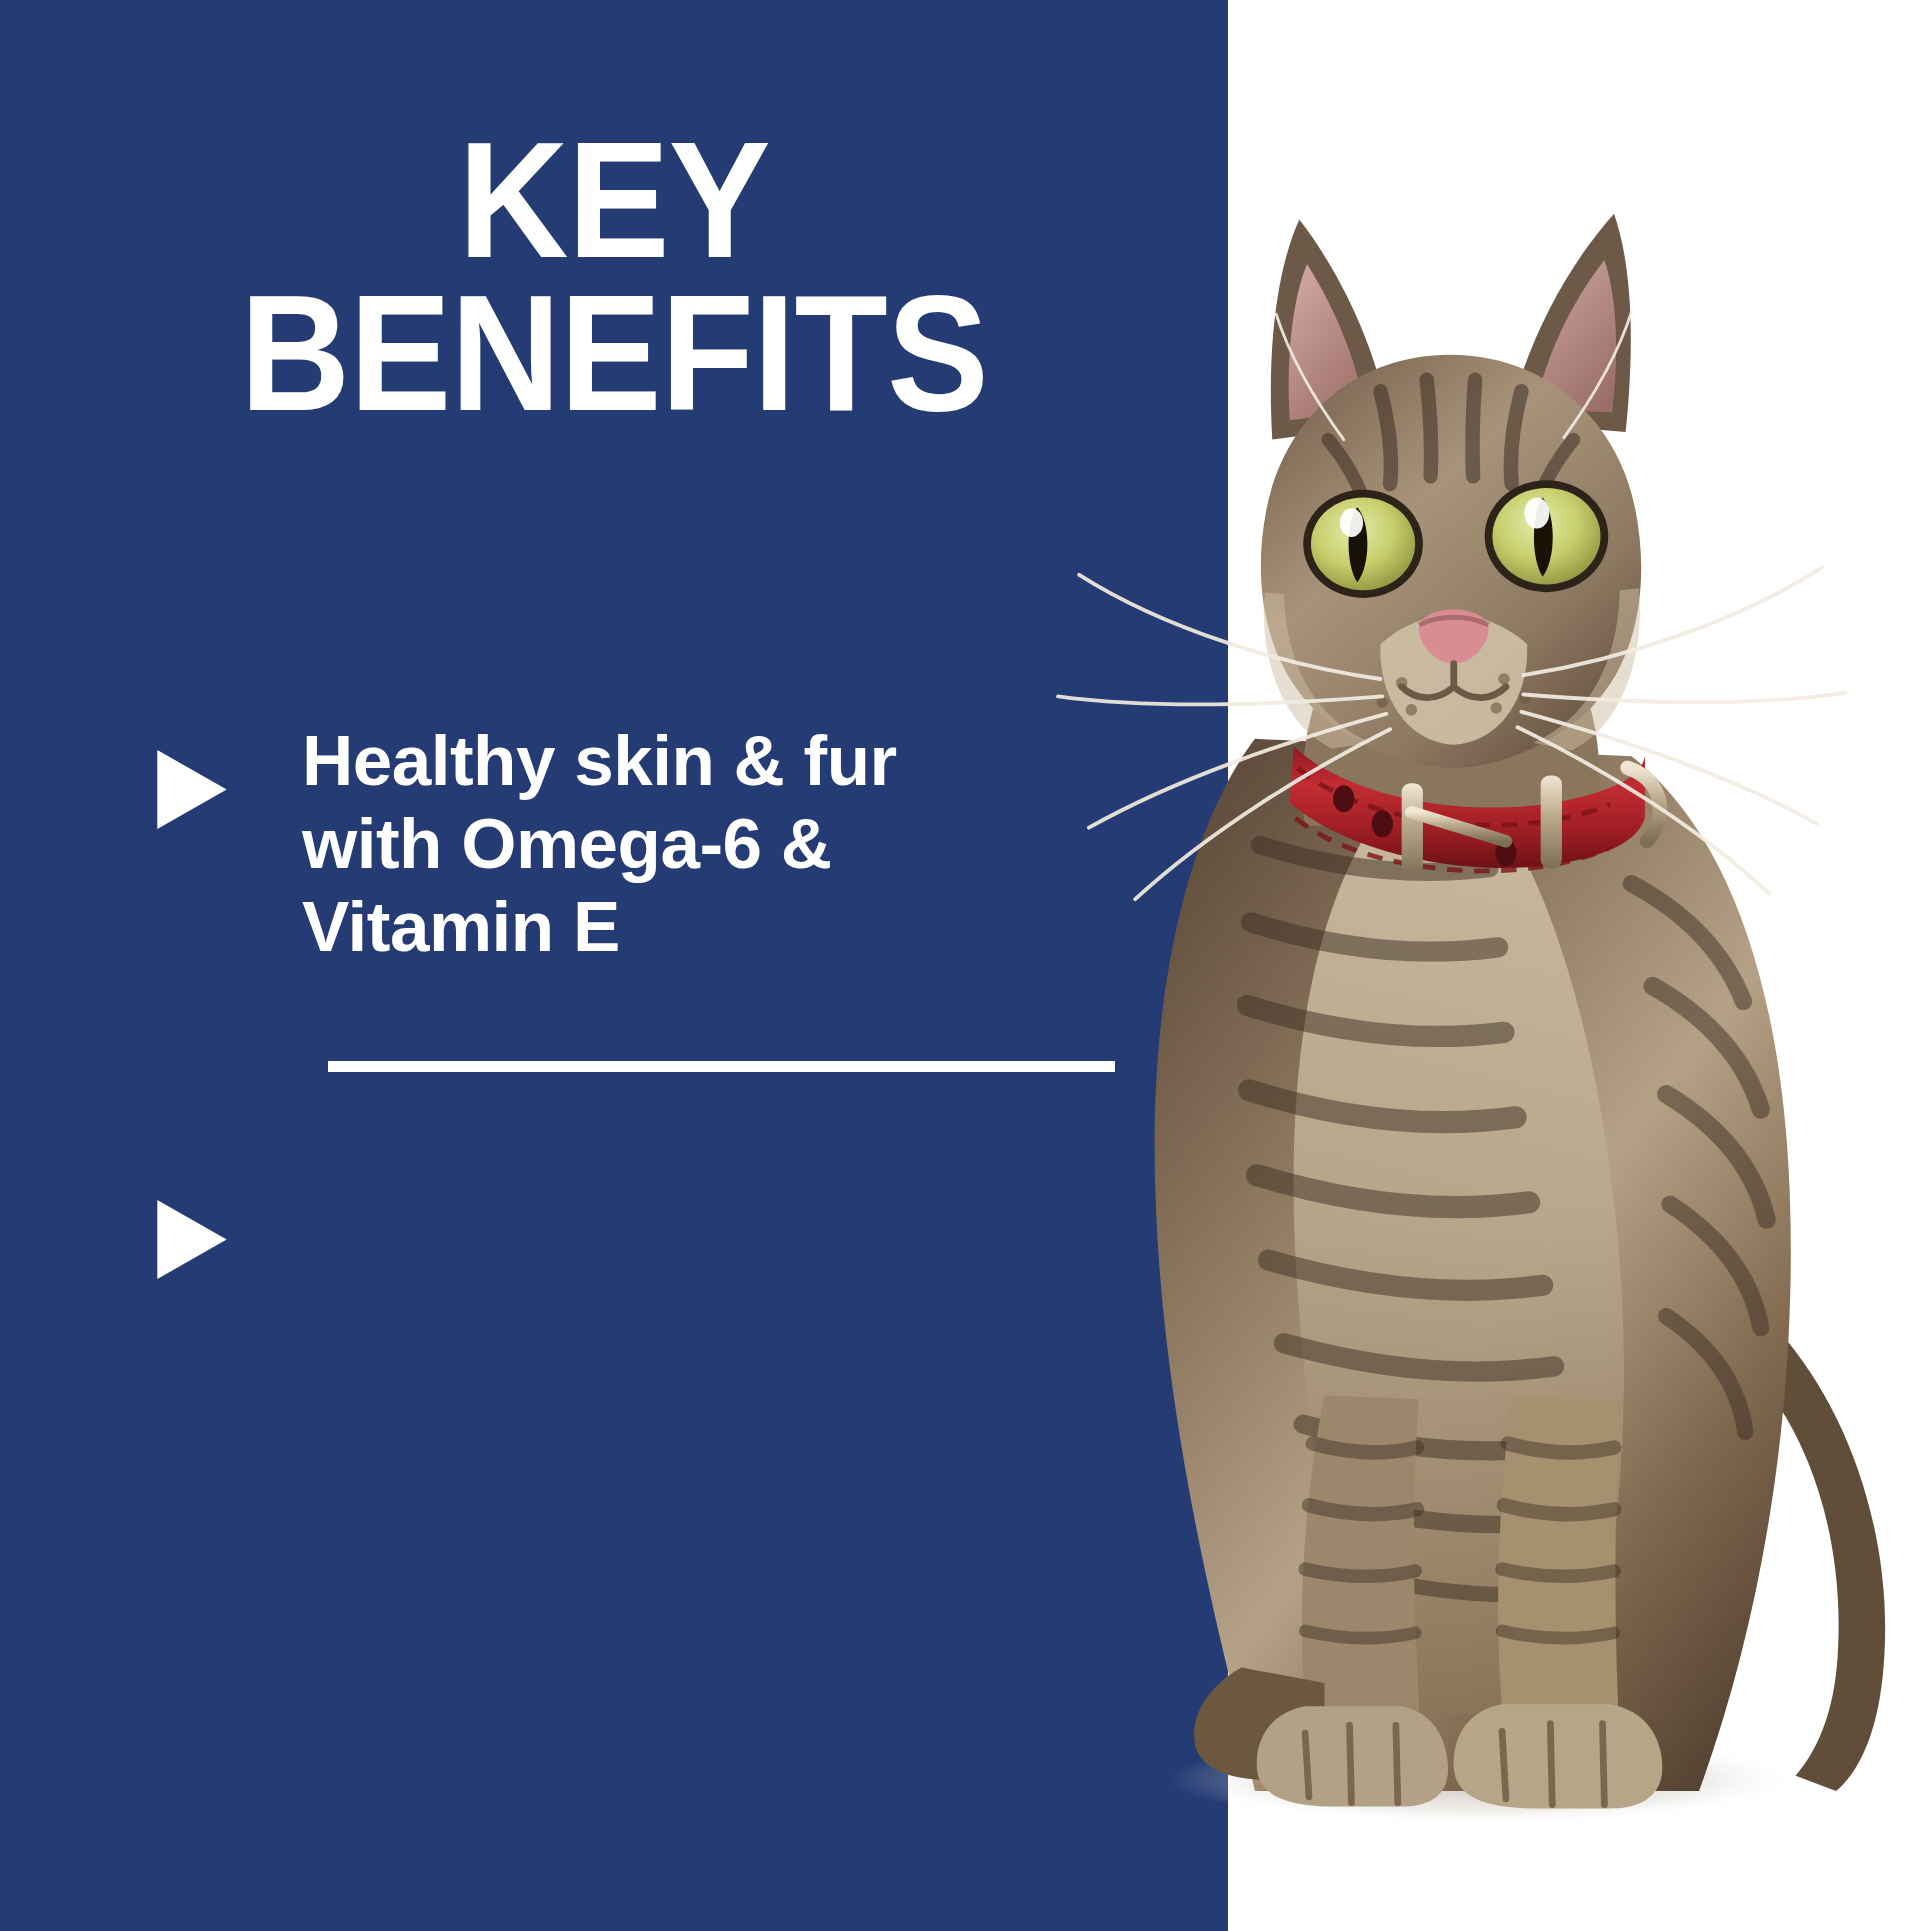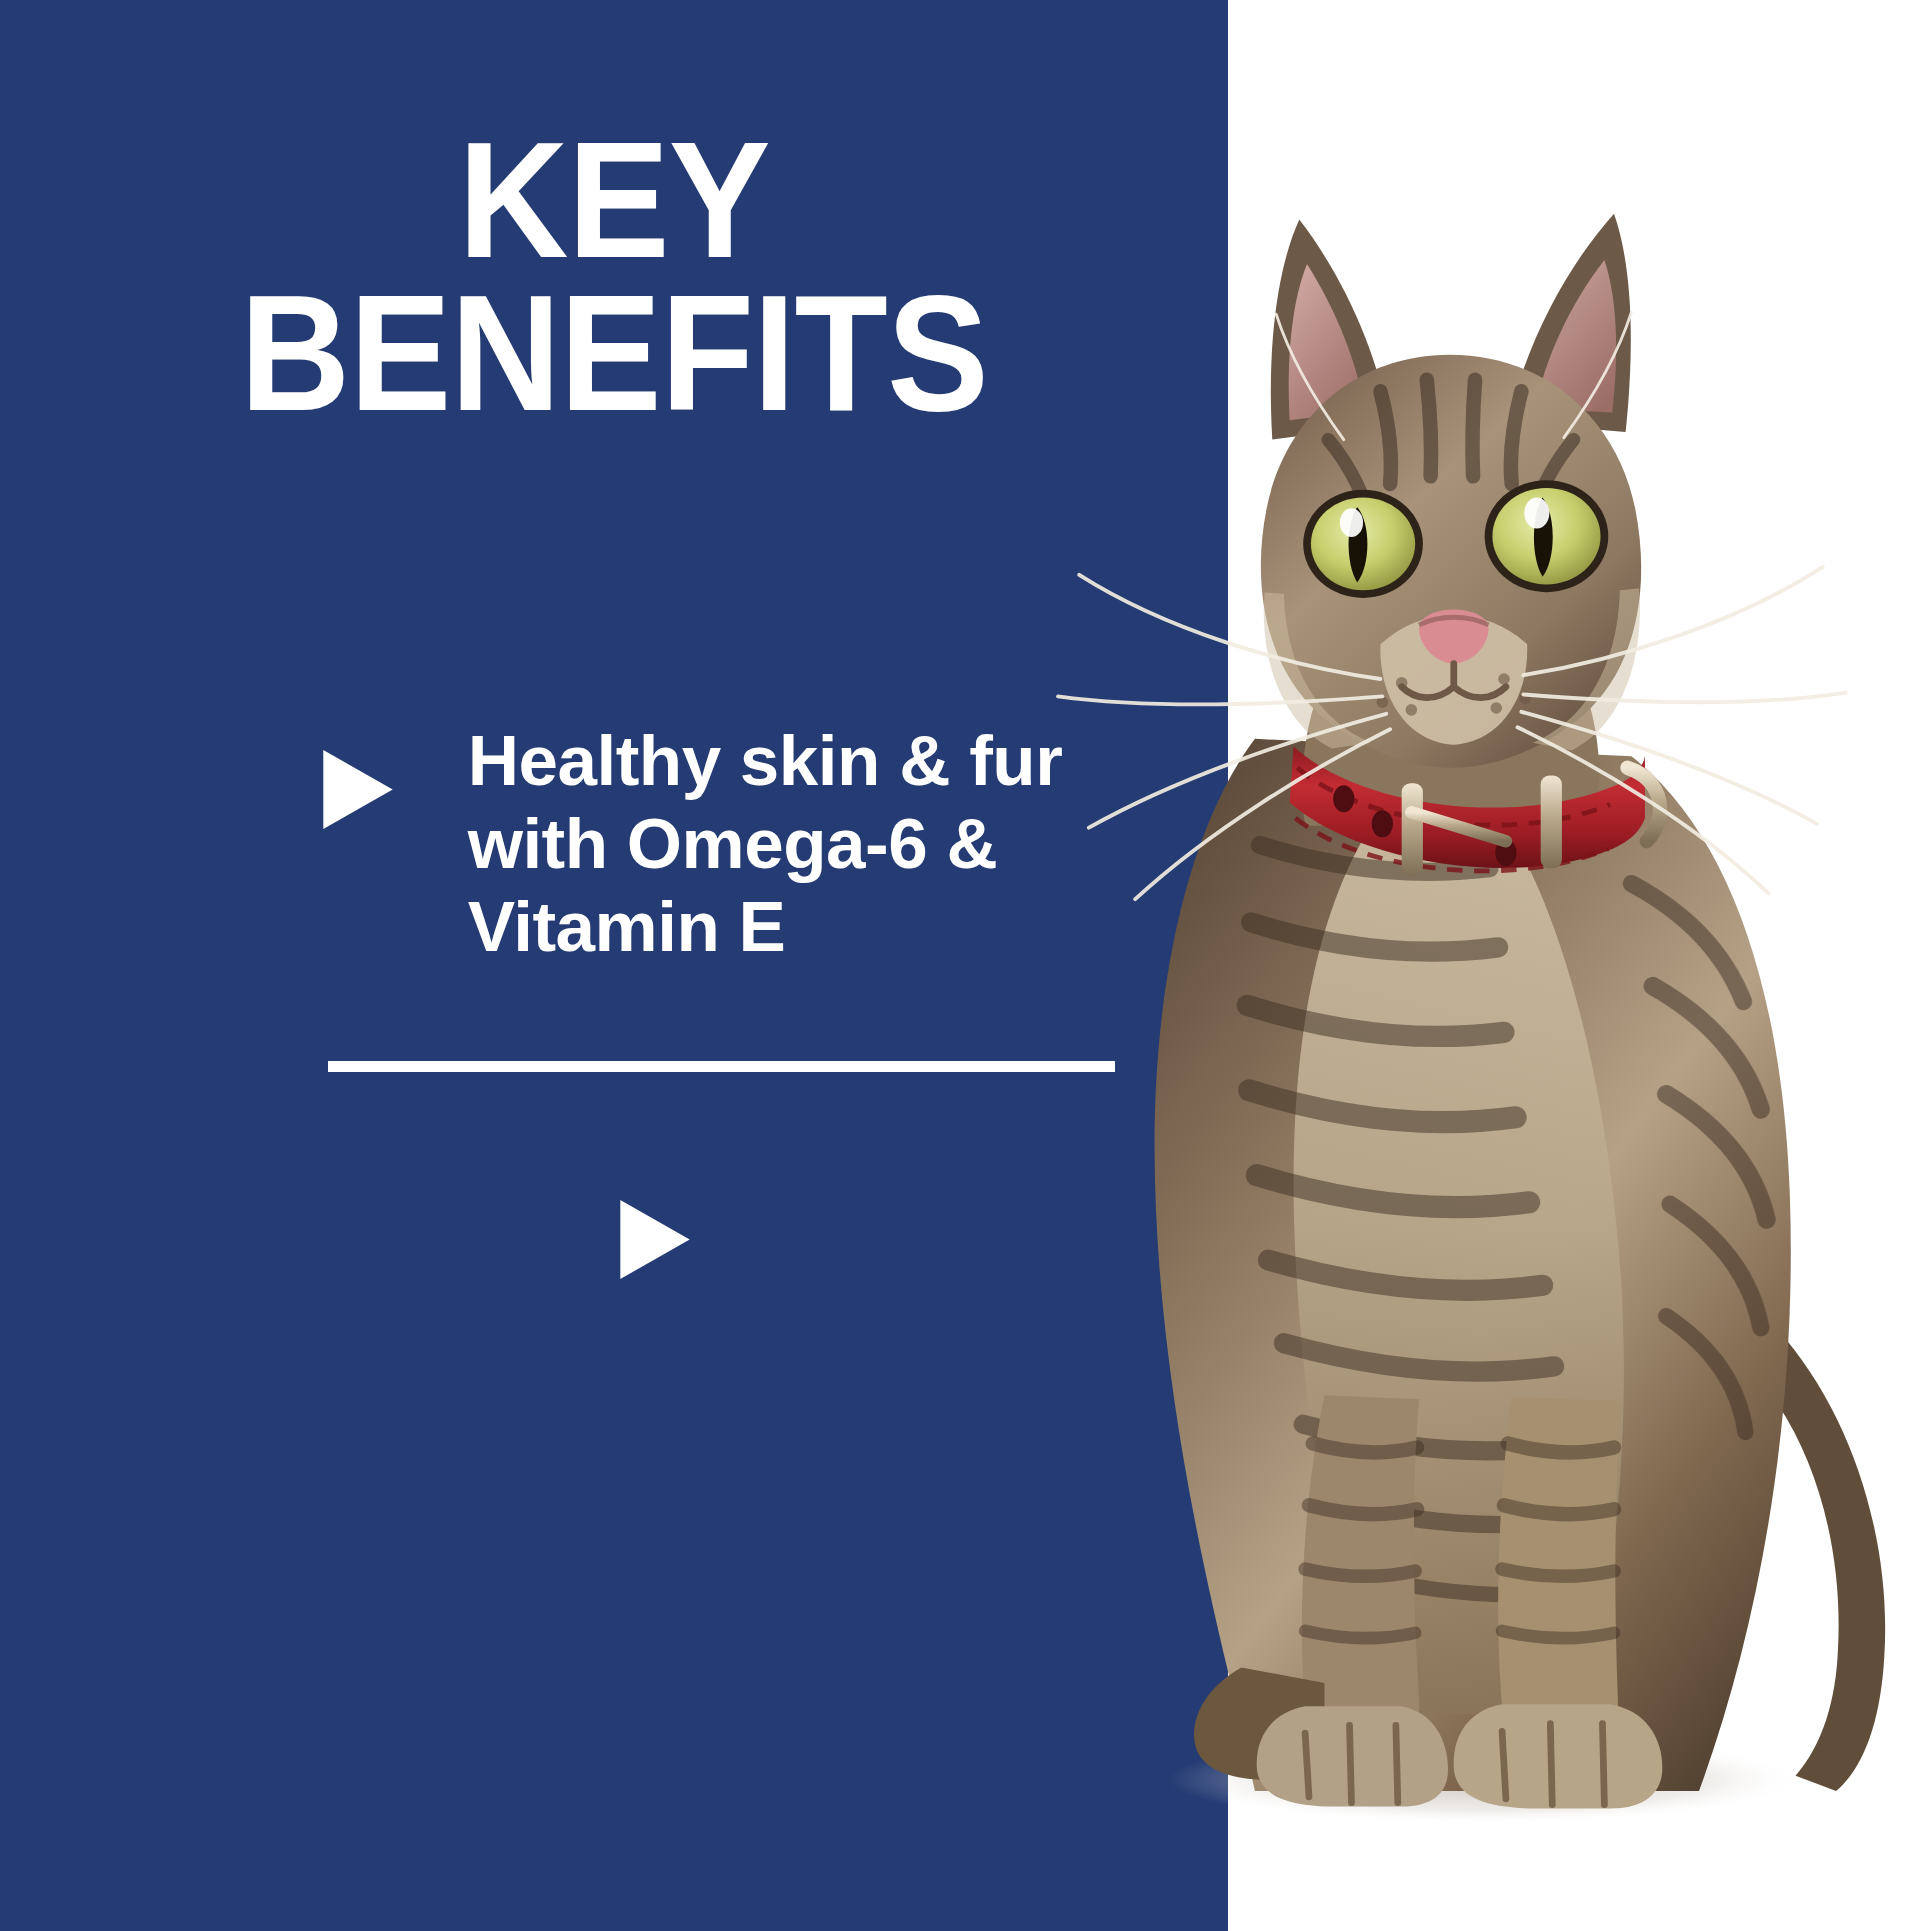--- a/index.html
+++ b/index.html
@@ -48,21 +48,20 @@
     position:absolute;
     left:0; top:719px;
     width:1228px;
   }
 
   .benefit-row {
     position:relative;
     display:flex;
     align-items:flex-start;
     padding-left:157px;
-    justify-content:center;
   }
 
   .bullet-tri {
     flex:0 0 auto;
     width:70px;
     margin-top:31px;
     margin-right:75px;
   }
   .bullet-tri svg { display:block; }
 

